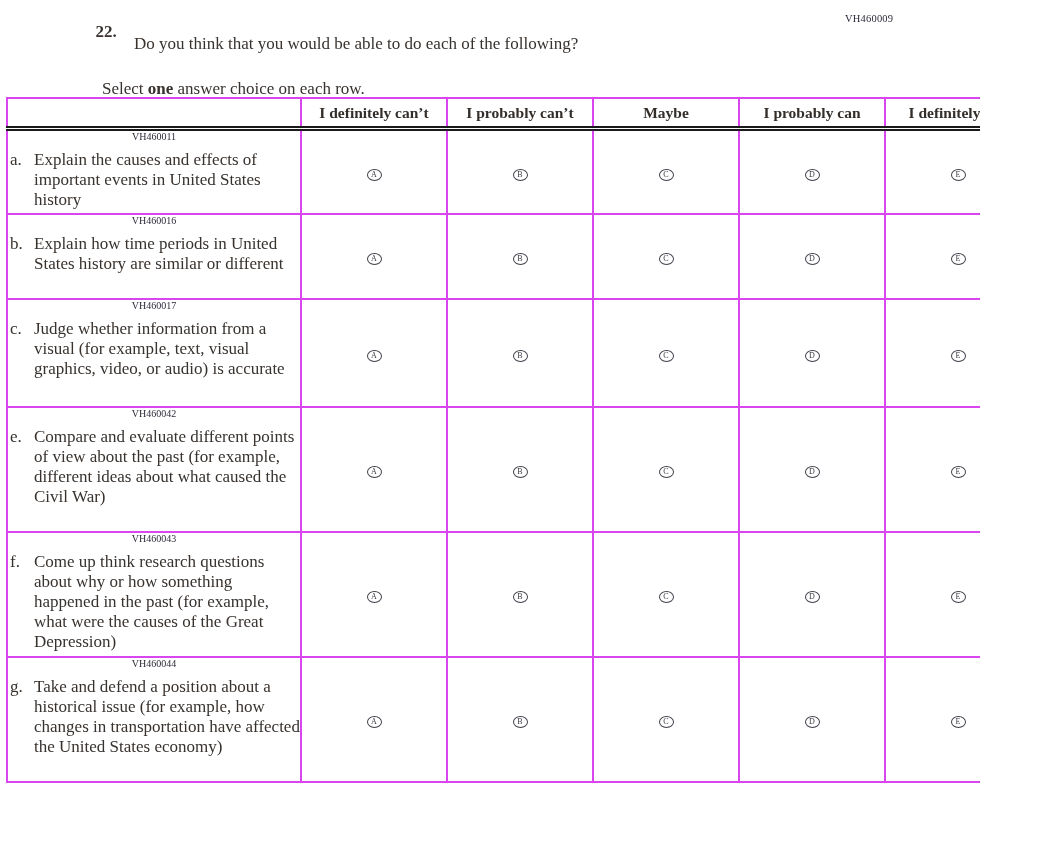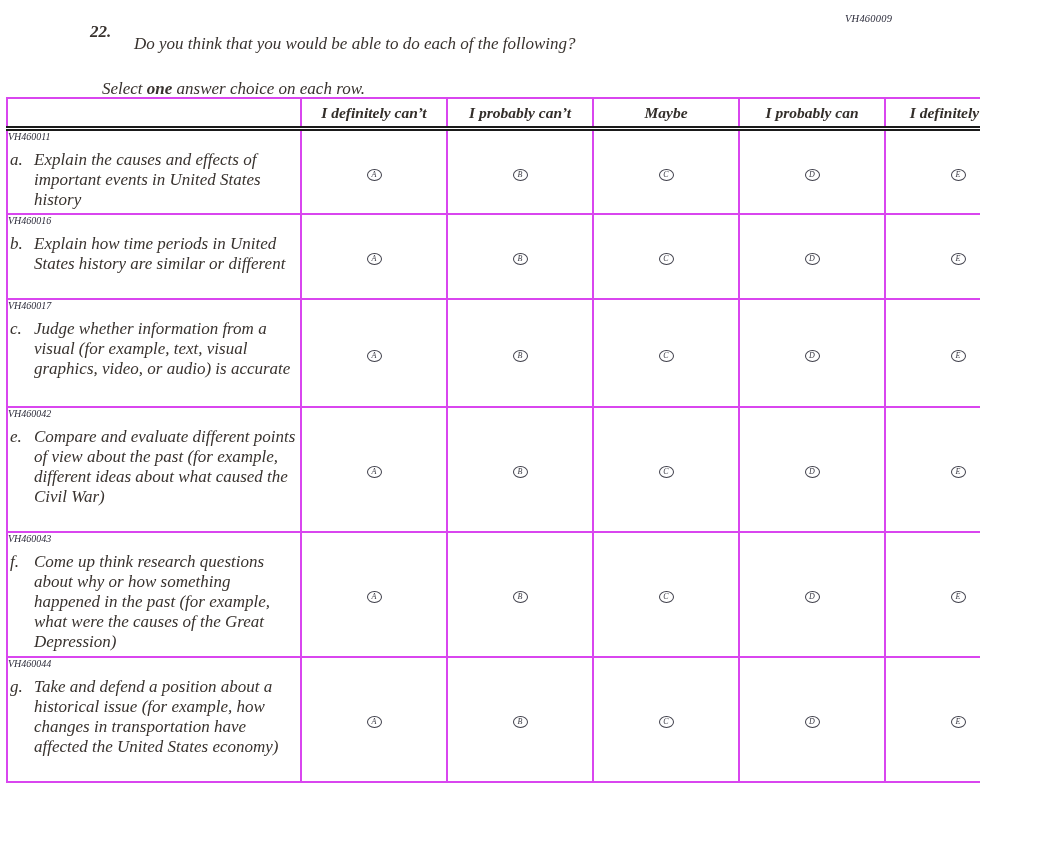--- a/index.html
+++ b/index.html
@@ -8,37 +8,36 @@
     background: #ffffff;
   }
   .page {
     position: relative;
     width: 980px;
     height: 854px;
     background: #ffffff;
     font-family: "Liberation Serif", serif;
     color: #38322e;
     overflow: hidden;
-    font-style: italic;
   }
   .form-code {
     position: absolute;
     top: 13px;
     left: 845px;
     font-size: 10.5px;
     color: #2b2b3a;
     letter-spacing: 0.2px;
   }
   .question {
     position: absolute;
     top: 22px;
     left: 90px;
     width: 700px;
   }
-  .q-line1 { display: flex; }
+  .q-line1 { display: flex; text-align: center; }
   .qnum {
     font-weight: bold;
     font-size: 17px;
     width: 32px;
     flex: 0 0 32px;
   }
   .qtext {
     font-size: 17px;
     margin: 12px;
   }
@@ -78,21 +77,21 @@
   tr.row-d { height: 65px; }
   tr.row-e { height: 125px; }
   tr.row-f { height: 125px; }
   tr.row-g { height: 125px; }
 
   td.label-cell {
     vertical-align: top;
     padding: 2px 3px 4px 10px;
   }
   .code {
-    text-align: left;
+    text-align: center;
     font-size: 10px;
     color: #2b2b3a;
     height: 12px;
     line-height: 12px;
     margin-bottom: 7px;
   }
   .item {
     position: relative;
     padding-left: 26px;
     font-size: 17px;

